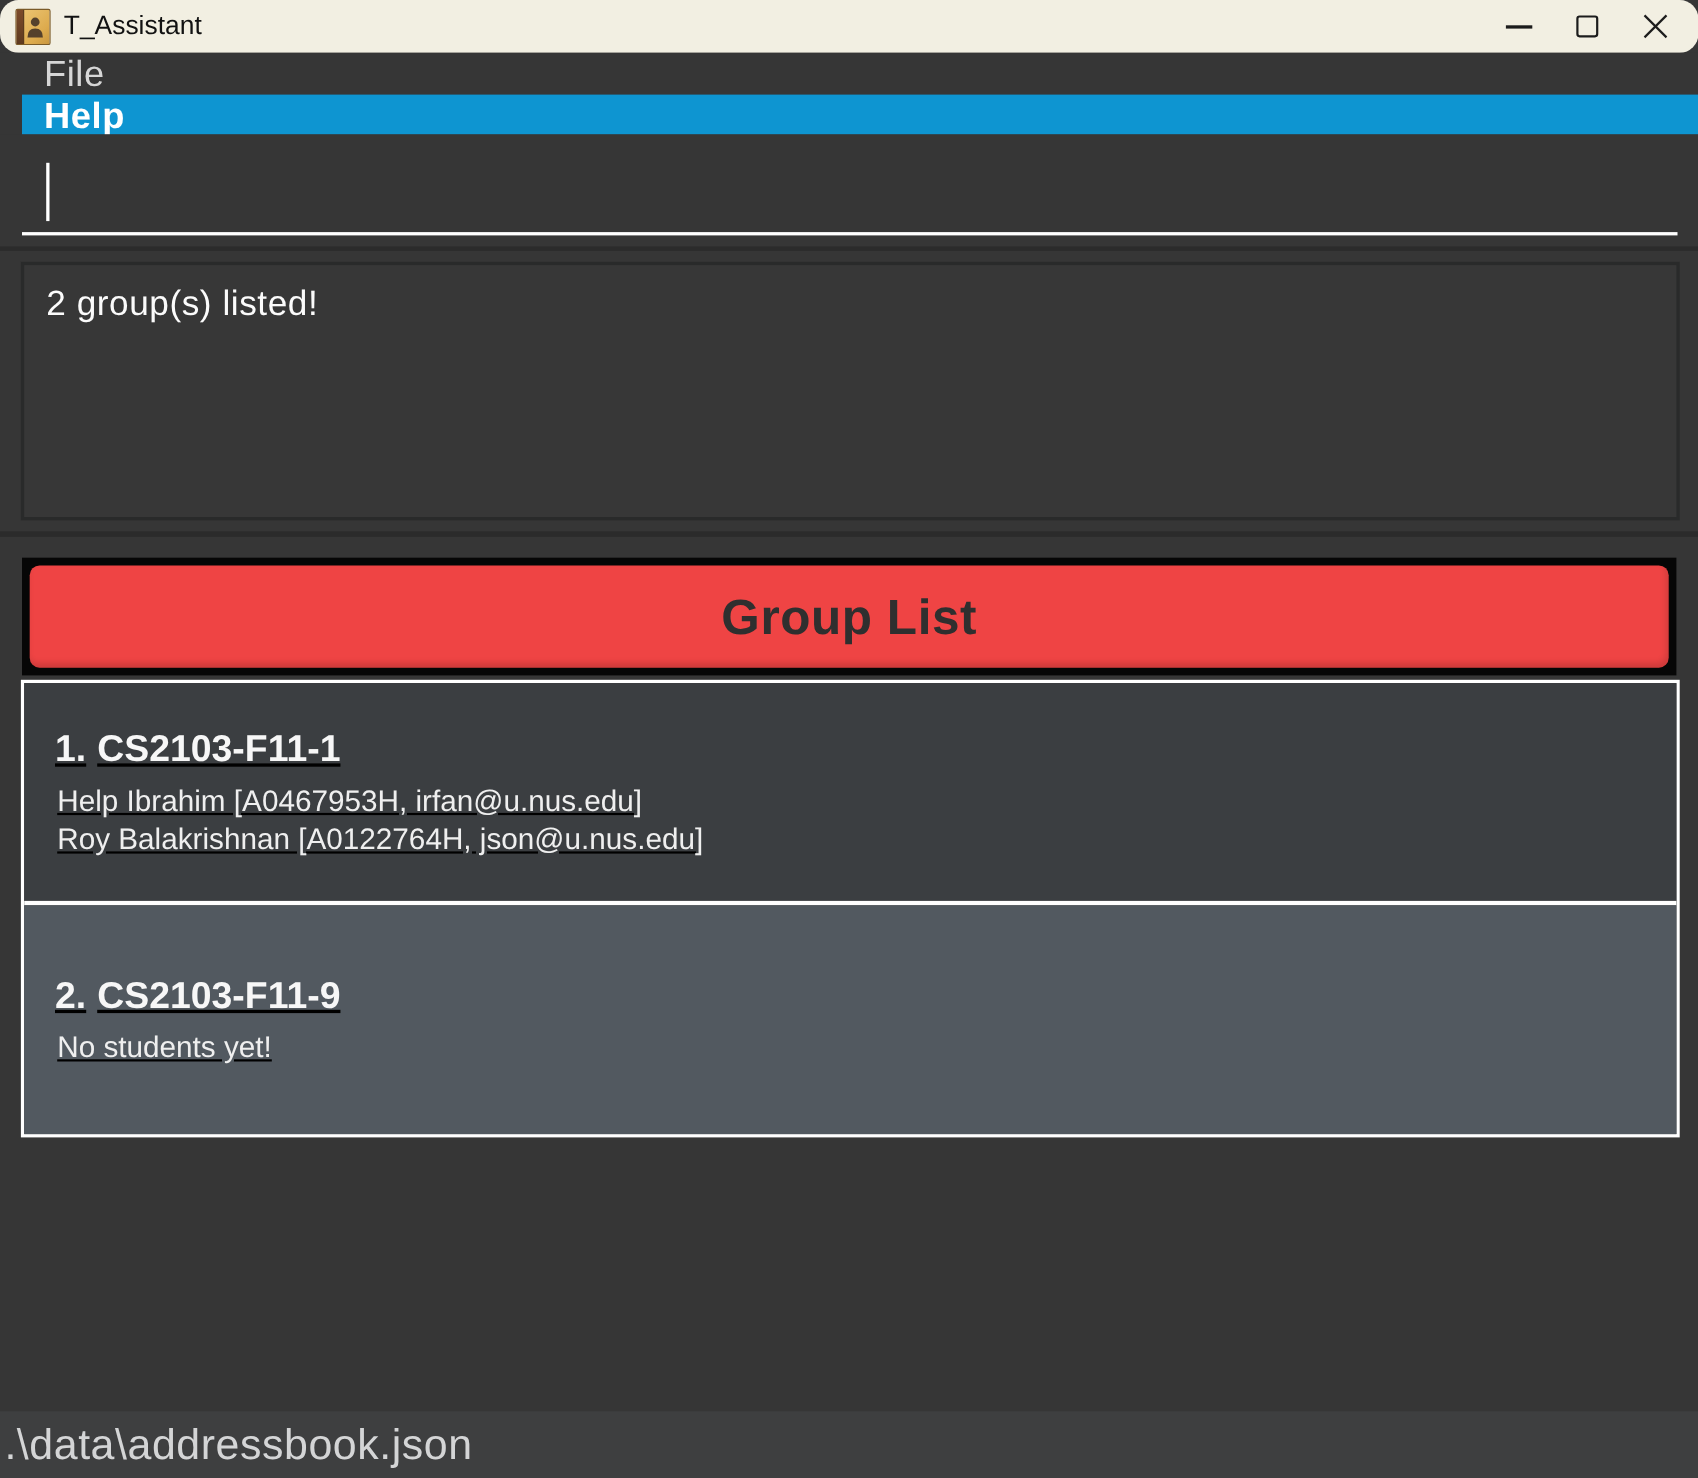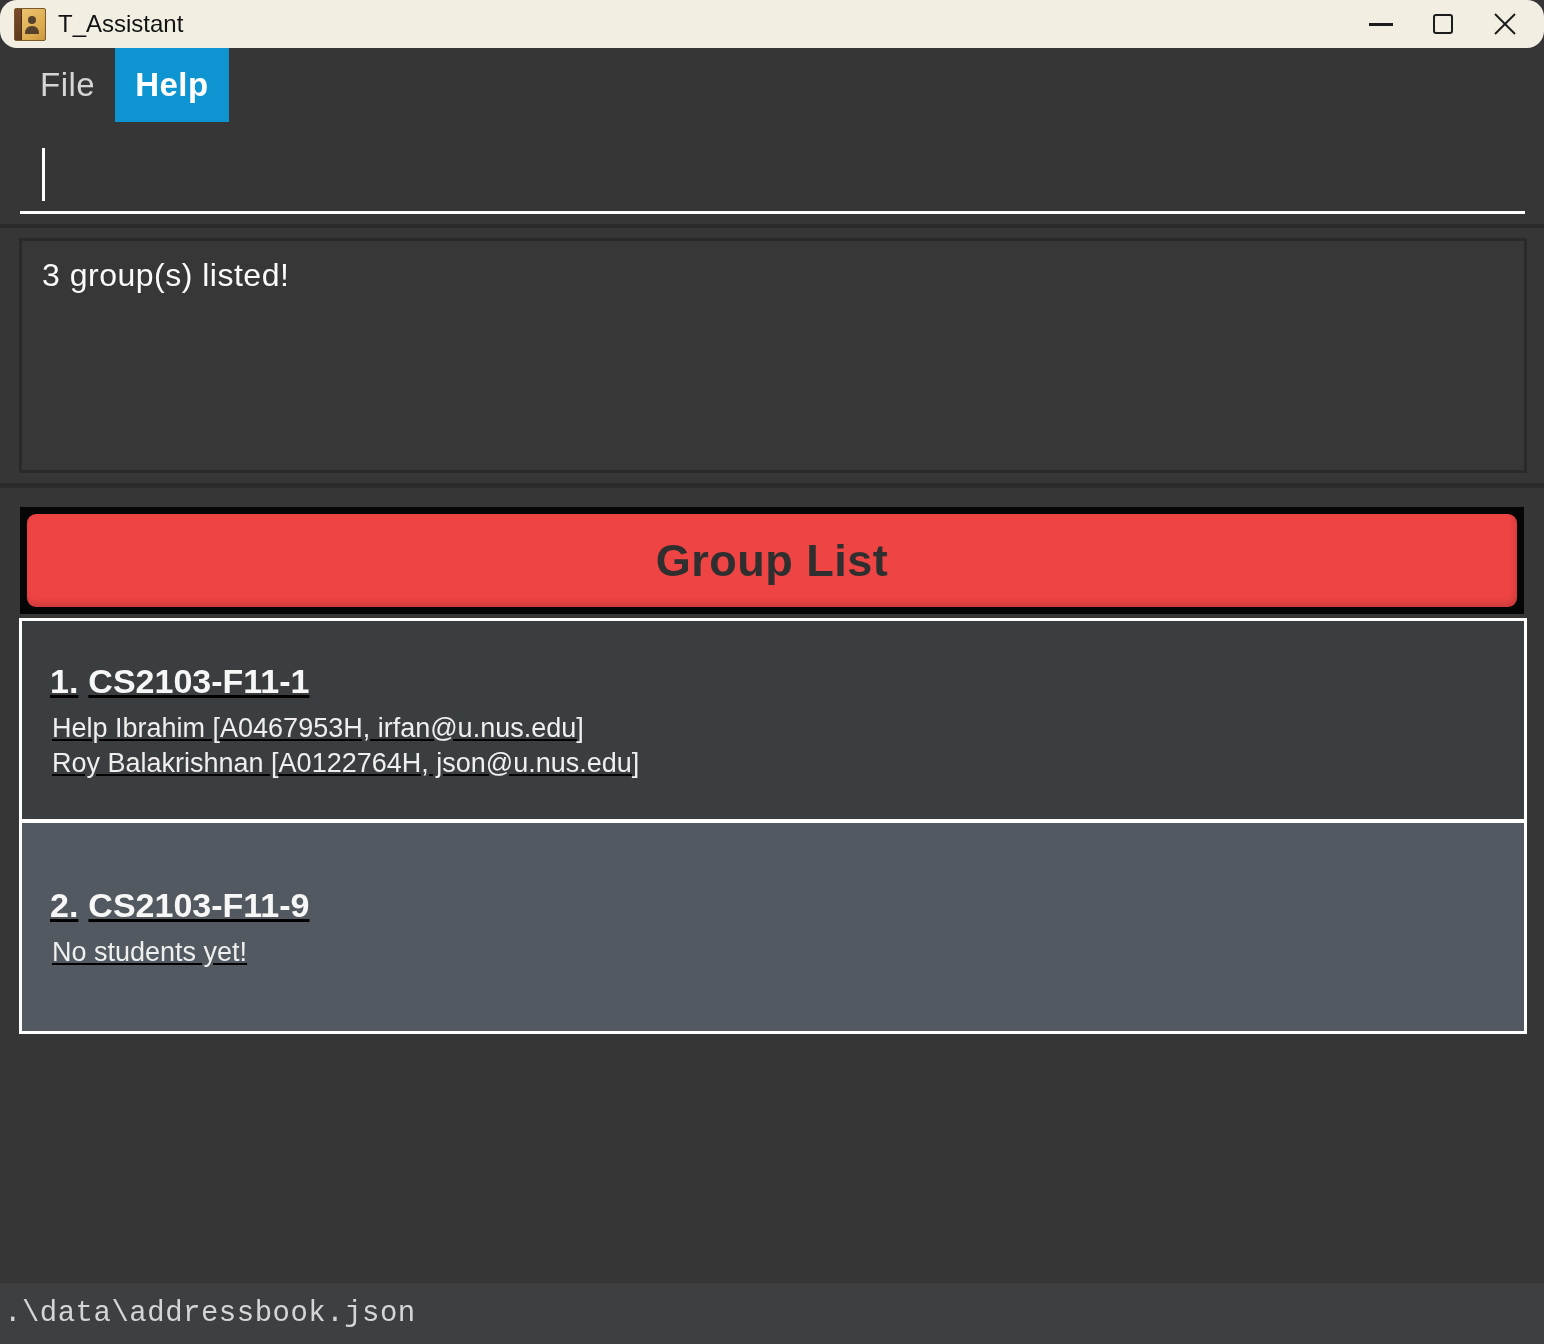--- a/index.html
+++ b/index.html
@@ -34,20 +34,21 @@
     width:62px;height:48px;display:flex;align-items:center;justify-content:center;
     background:transparent;border:none;cursor:default;
   }
   .min-glyph{width:24px;height:3px;background:#1c1c1c;}
   .max-glyph{width:20px;height:20px;border:2.5px solid #1c1c1c;border-radius:3px;box-sizing:border-box;}
   
   .menubar{
     position:absolute;left:0;top:48px;width:1544px;height:74px;
     background:#363636;display:flex;align-items:stretch;padding-left:20px;
     box-sizing:border-box;
+    flex-direction:column;
   }
   .menu-item{
     display:flex;align-items:center;padding:0 20px;
     font-size:33px;font-weight:300;color:#d6d6d6;letter-spacing:0.5px;
   }
   .menu-item.active{background:#0e95d1;color:#ffffff;font-weight:bold;}
   
   .command-area{position:absolute;left:0;top:122px;width:1544px;height:102px;background:#363636;}
   .command-input{
     position:absolute;left:46px;top:140px;width:1450px;height:66px;
@@ -97,21 +98,21 @@
   .student-lines{margin-top:9px;margin-left:2px;}
   .student-line{
     font-size:27px;font-weight:400;color:#efefef;line-height:35px;white-space:nowrap;
   }
   
   .status-bar{
     position:absolute;left:0;top:1283px;width:1544px;height:61px;
     background:#3e3f40;display:flex;align-items:center;
   }
   .status-text{
-    margin-left:4px;font-size:29px;font-weight:300;color:#d4d5d6;letter-spacing:0.5px;font-family:Liberation Mono, monospace;
+    margin-left:4px;font-size:39px;font-weight:300;color:#d4d5d6;letter-spacing:0.5px;
   }
 </style>
 </head>
 <body>
 
 <div id="app">
 
   <div class="titlebar">
     <div class="app-icon">
       <div class="spine"></div>
@@ -144,21 +145,21 @@
 
   <div class="command-area">
     <input class="command-input" type="text" value="" style="">
     <div class="caret"></div>
     <div class="input-underline"></div>
   </div>
 
   <div class="divider d1"></div>
 
   <div class="result-box">
-    <div class="result-text">3 group(s) listed!</div>
+    <div class="result-text">2 group(s) listed!</div>
   </div>
 
   <div class="divider d2"></div>
 
   <div class="header-frame">
     <div class="header-inner">
       <div class="header-title">Group List</div>
     </div>
   </div>
 

